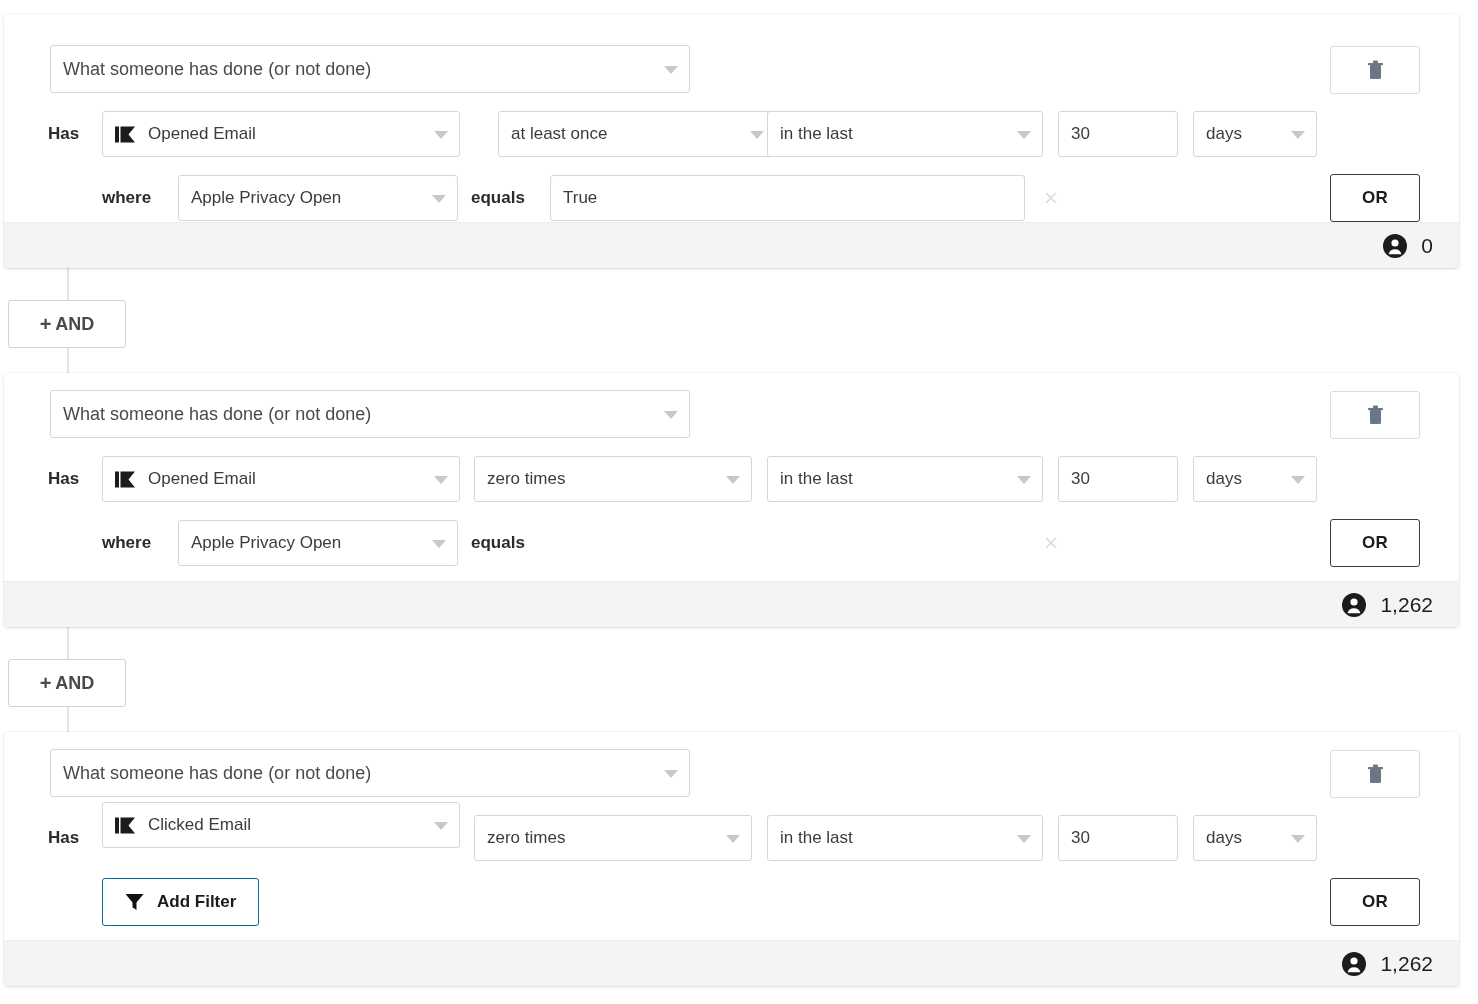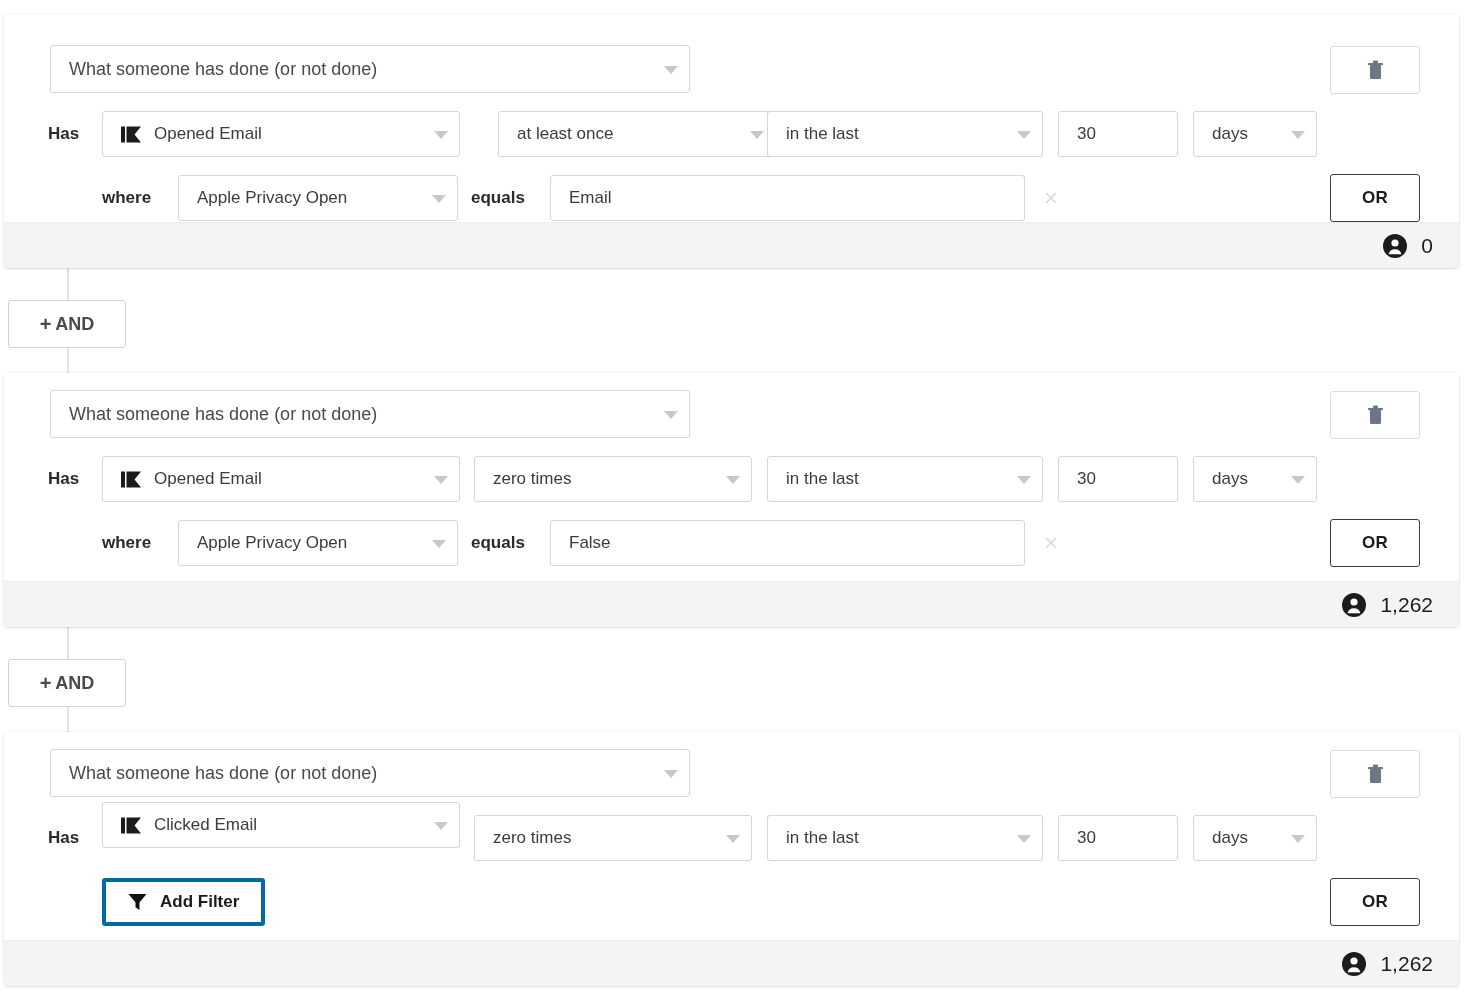--- a/index.html
+++ b/index.html
@@ -47,21 +47,21 @@
 
   
   .ctrl {
     position: absolute;
     background: #fff;
     border: 1px solid #d6d6d6;
     border-radius: 3px;
     height: 46px;
     display: flex;
     align-items: center;
-    padding: 0 18px;
+    padding: 0 12px;
     font-size: 17px;
     color: #3c3c3c;
     white-space: nowrap;
   }
   .ctrl.sel { padding-right: 32px; }
   .ctrl .val { overflow: hidden; text-overflow: ellipsis; }
   .caret {
     position: absolute;
     right: 11px;
     top: 50%;
@@ -124,21 +124,21 @@
     font-size: 24px;
     line-height: 1;
     font-weight: 300;
   }
 
   
   .add-filter {
     position: absolute;
     height: 48px;
     background: #fff;
-    border: 4px solid #0369a1;
+    border: 1px solid #0369a1;
     border-radius: 3px;
     display: flex; align-items: center; justify-content: center;
     font-size: 17px; font-weight: bold; color: #1c1c1c;
     padding: 12px 22px;
     gap: 13px;
   }
 
   
   .and-btn {
     position: absolute;
@@ -222,21 +222,21 @@
       <div class="lbl" style="left:98px; top:161px;">where</div>
 
       <div class="ctrl sel" style="left:174px; top:161px; width:280px;">
         <span class="val">Apple Privacy Open</span>
         <span class="caret"></span>
       </div>
 
       <div class="lbl" style="left:467px; top:161px;">equals</div>
 
       <div class="ctrl" style="left:546px; top:161px; width:475px;">
-        <span class="val">Email</span>
+        <span class="val">True</span>
       </div>
 
       <div class="clear-x" style="left:1034px; top:161px;">×</div>
 
       <div class="or-btn" style="left:1326px; top:160px;">OR</div>
     </div>
 
     <div class="group-footer">
       <div class="count">
         <svg width="26" height="26" viewBox="0 0 26 26">
@@ -302,23 +302,20 @@
 
       <div class="lbl" style="left:98px; top:147px;">where</div>
 
       <div class="ctrl sel" style="left:174px; top:147px; width:280px;">
         <span class="val">Apple Privacy Open</span>
         <span class="caret"></span>
       </div>
 
       <div class="lbl" style="left:467px; top:147px;">equals</div>
 
-      <div class="ctrl" style="left:546px; top:147px; width:475px;">
-        <span class="val">False</span>
-      </div>
 
       <div class="clear-x" style="left:1034px; top:147px;">×</div>
 
       <div class="or-btn" style="left:1326px; top:146px;">OR</div>
     </div>
 
     <div class="group-footer">
       <div class="count">
         <svg width="26" height="26" viewBox="0 0 26 26">
           <circle cx="13" cy="13" r="12" fill="#1c1c1c"></circle>

